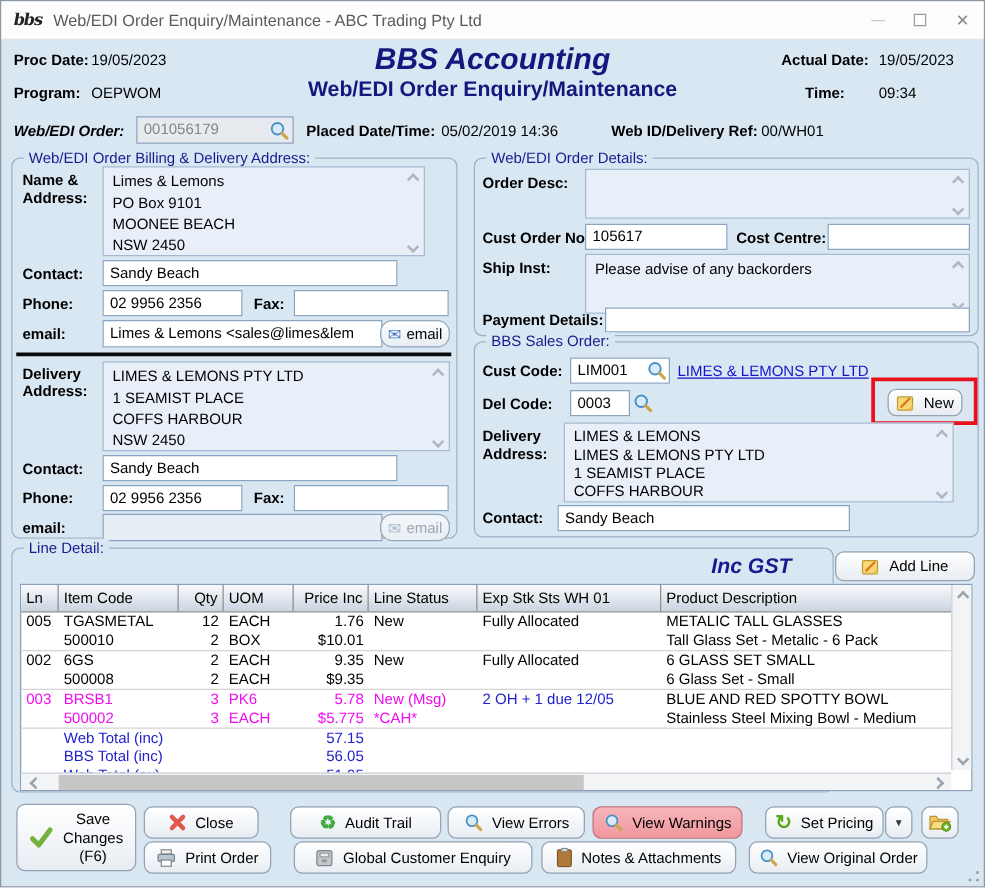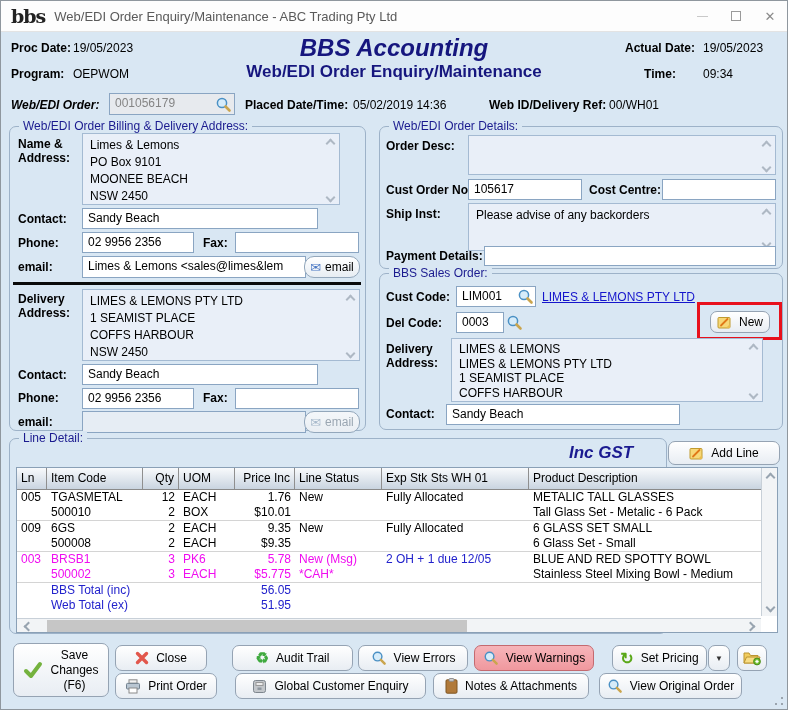--- a/index.html
+++ b/index.html
@@ -5,22 +5,22 @@
   * { margin:0; padding:0; box-sizing:border-box; }
   html,body { background:#f0f0f0; }
   body { font-family:"Liberation Sans", sans-serif; }
   .window{
     position:relative; width:788px; height:710px; background:#d9e7f3;
     border:1px solid #8f979e; overflow:hidden;
   }
   
   .titlebar{ position:absolute; left:0; top:0; width:100%; height:31px; background:#fdfdfd;
     border-bottom:1px solid #e3e3e3; display:flex; align-items:center; }
-  .app-logo{ font-family:"DejaVu Serif", serif; font-weight:bold; 
-    font-size:19px; color:#222; margin-left:10px; letter-spacing:-1px; }
+  .app-logo{ font-family:"DejaVu Serif", serif; font-weight:bold; font-style:italic;
+    font-size:13px; color:#222; margin-left:10px; letter-spacing:-1px; }
   .tb-title{ margin-left:9px; font-size:13px; color:#5a5a5a; }
   .tb-btns{ margin-left:auto; display:flex; height:100%; }
   .tb-btn{ width:34px; height:100%; display:flex; align-items:center; justify-content:center; }
   .glyph-min{ width:11px; height:0; border-top:1px solid #c9c9c9; }
   .glyph-max{ width:10px; height:10px; border:1px solid #9a9a9a; }
   .glyph-x{ font-size:13px; color:#8a8a8a; }
   
   .lbl{ font-weight:bold; color:#000; font-size:12px; }
   .val{ color:#000; font-size:12px; }
   .hdr-left{ position:absolute; left:10px; top:40px; display:grid; grid-template-columns:62px auto; row-gap:12px; }
@@ -350,21 +350,21 @@
               <div></div>
             </div>
           <div class="cell">
               <div>METALIC TALL GLASSES</div>
               <div>Tall Glass Set - Metalic - 6 Pack</div>
             </div>
         </div>
 
         <div class="lrow">
           <div class="cell">
-              <div>009</div>
+              <div>002</div>
             </div>
           <div class="cell">
               <div>6GS</div>
               <div>500008</div>
             </div>
           <div class="cell num">
               <div>2</div>
               <div>2</div>
             </div>
           <div class="cell">
@@ -416,20 +416,28 @@
           <div class="cell blu">
               <div>2 OH + 1 due 12/05</div>
               <div></div>
             </div>
           <div class="cell">
               <div>BLUE AND RED SPOTTY BOWL</div>
               <div>Stainless Steel Mixing Bowl - Medium</div>
             </div>
         </div>
 
+        <div class="trow">
+          <div class="cell"></div>
+          <div class="cell" style="grid-column:2/5;">Web Total (inc)</div>
+          <div class="cell num">57.15</div>
+          <div class="cell"></div>
+            <div class="cell"></div>
+            <div class="cell"></div>
+        </div>
         <div class="trow">
           <div class="cell"></div>
           <div class="cell" style="grid-column:2/5;">BBS Total (inc)</div>
           <div class="cell num">56.05</div>
           <div class="cell"></div>
             <div class="cell"></div>
             <div class="cell"></div>
         </div>
         <div class="trow">
           <div class="cell"></div>

